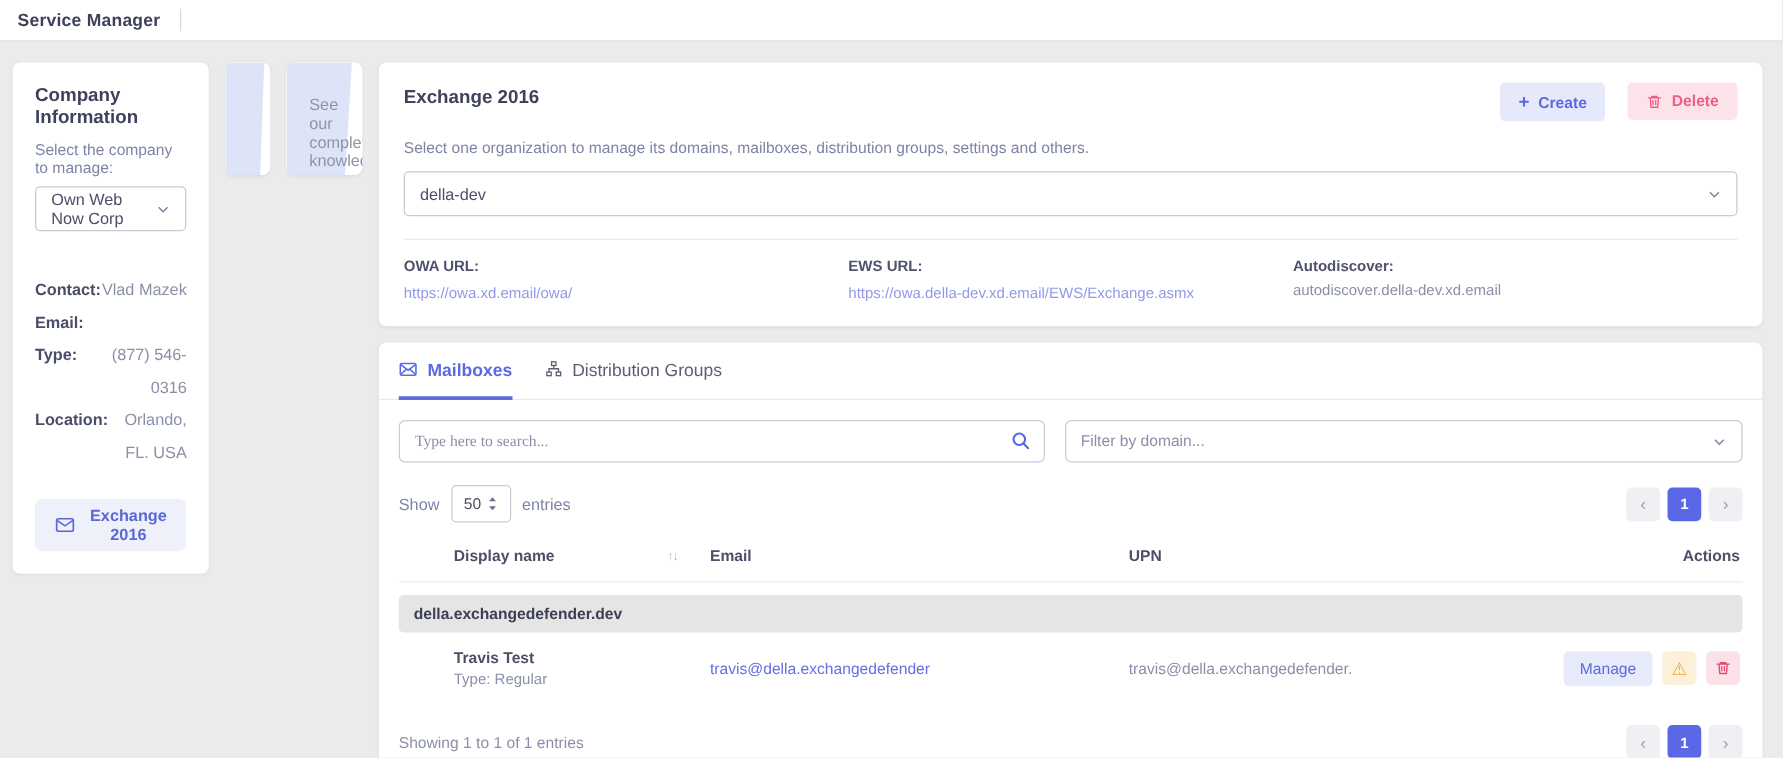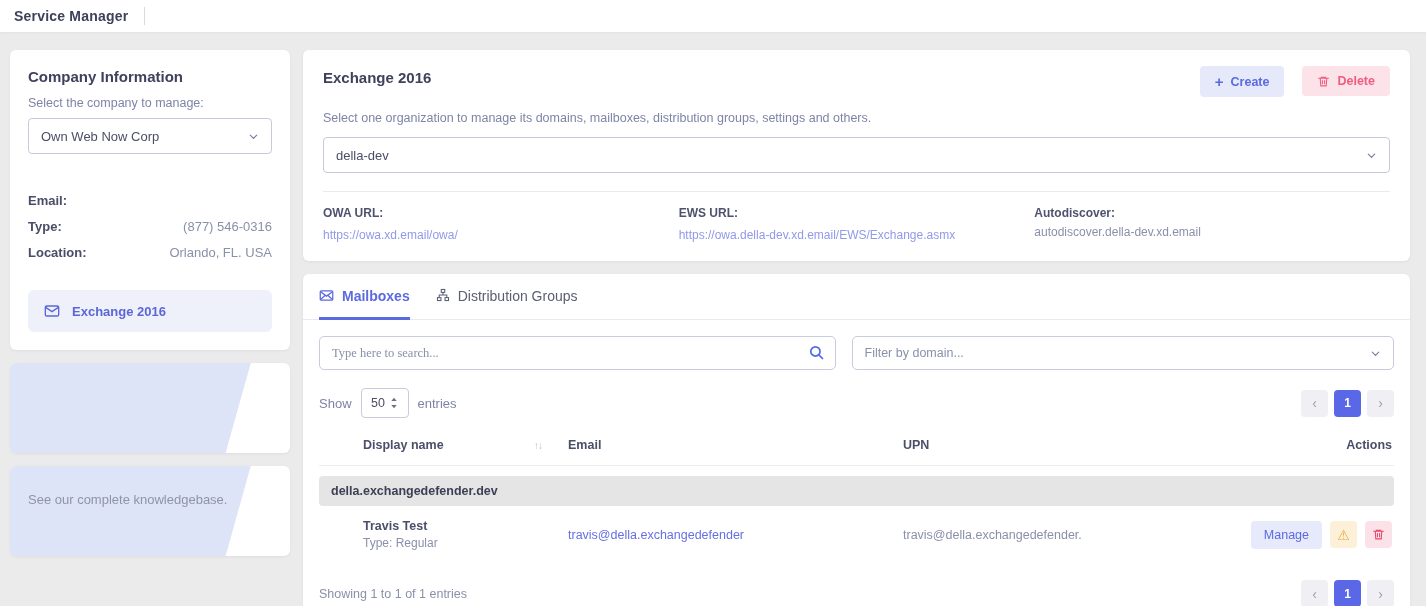--- a/index.html
+++ b/index.html
@@ -13,21 +13,21 @@
   
   .topbar {
     height:32px; background:#ffffff; display:flex; align-items:center;
     padding:0 14px; box-shadow:0 1px 2px rgba(20,20,40,.04);
   }
   .topbar-title { font-size:14px; font-weight:bold; color:#3e415a; letter-spacing:.2px; }
   .topbar-divider { width:1px; height:18px; background:#d8d8de; margin-left:16px; }
 
   
   .content { display:flex; gap:13px; padding:18px 16px 16px 10px; align-items:flex-start; }
-  .left-col { width:280px; flex:0 0 280px; display:flex; flex-direction:column; gap:13px;border-radius:25px; }
+  .left-col { width:280px; flex:0 0 280px; display:flex; flex-direction:row; gap:13px;border-radius:25px; }
   .right-col { flex:1; display:flex; flex-direction:column; gap:13px; min-width:0; }
   .card { background:#ffffff; border-radius:6px; box-shadow:0 1px 3px rgba(20,20,40,.06); }
 
   
   .company-card { padding:18px; }
   .company-title { font-size:15px; font-weight:bold; color:#3f425c; }
   .company-select-label { font-size:12.5px; color:#7e84a6; margin:11px 0 8px; }
   .select-box {
     height:36px; border:1px solid #c6cad9; border-radius:4px;
     display:flex; align-items:center; padding:0 12px; cursor:pointer;
@@ -163,20 +163,24 @@
       <div class="company-select-label">Select the company to manage:</div>
       <div class="select-box">
         <span>Own Web Now Corp</span>
         <span class="chev">
           <svg viewBox="0 0 24 24" width="11" height="11" fill="none" stroke="currentColor" stroke-width="2.6" stroke-linecap="round">
               <path d="M5 9l7 7 7-7"></path>
             </svg>
         </span>
       </div>
       <div class="info-rows">
+        <div class="info-row">
+          <span class="info-label">Contact:</span>
+          <span class="info-value">Vlad Mazek</span>
+        </div>
         <div class="info-row">
           <span class="info-label">Email:</span>
           <span class="info-value"></span>
         </div>
         <div class="info-row">
           <span class="info-label">Type:</span>
           <span class="info-value">(877) 546-0316</span>
         </div>
         <div class="info-row">
           <span class="info-label">Location:</span>

